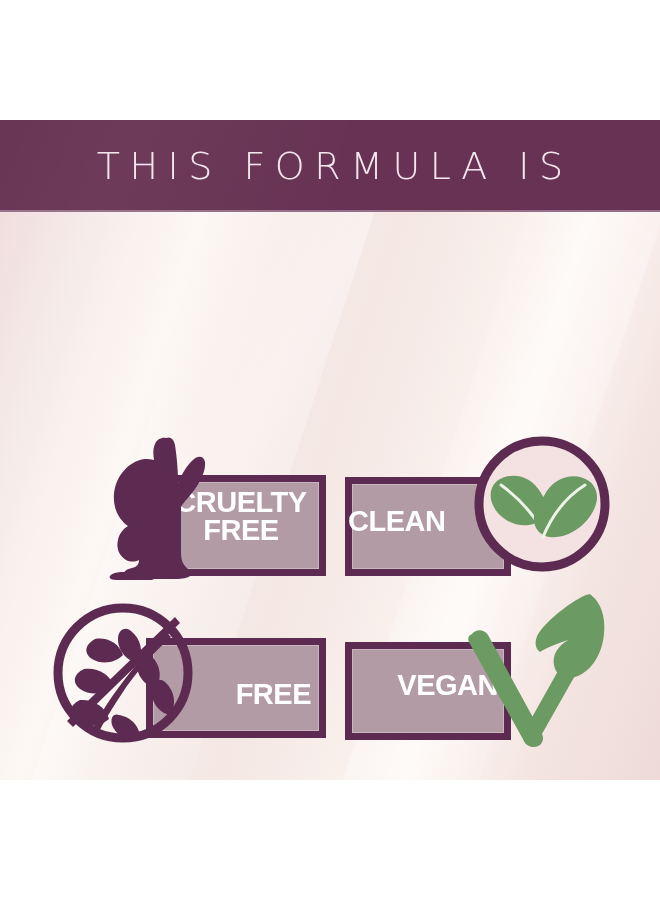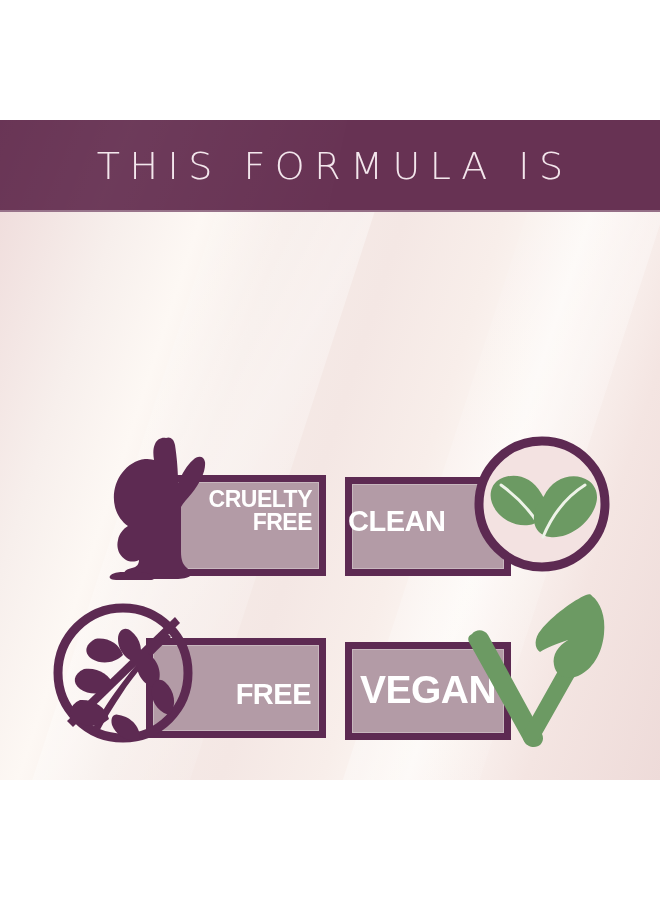--- a/index.html
+++ b/index.html
@@ -121,36 +121,36 @@
     font-weight: bold;
     font-family: "Liberation Sans", sans-serif;
     line-height: 0.98;
     letter-spacing: -0.5px;
     text-align: right;
     white-space: nowrap;
   }
 
   
   #badge-cruelty-free .label-box { left: 170px; top: 355px; width: 156px; height: 101px; }
-  #badge-cruelty-free .label-text { left: 170px; top: 368px; width: 142px; font-size: 23px; }
+  #badge-cruelty-free .label-text { left: 170px; top: 368px; width: 142px; font-size: 29px; text-align: center; }
   #rabbit-icon { position: absolute; left: 104px; top: 314px; width: 118px; height: 152px; }
 
   
   #badge-clean .label-box { left: 345px; top: 357px; width: 166px; height: 99px; }
   #badge-clean .label-text { left: 348px; top: 387px; width: 140px; font-size: 29px; text-align: left; }
   #clean-circle-icon { position: absolute; left: 471px; top: 313px; width: 142px; height: 142px; }
 
   
   #badge-gluten-free .label-box { left: 146px; top: 518px; width: 180px; height: 100px; }
   #badge-gluten-free .label-text { left: 165px; top: 532px; width: 146px; font-size: 29px; }
   #wheat-icon { position: absolute; left: 49px; top: 479px; width: 148px; height: 148px; }
 
   
   #badge-vegan .label-box { left: 345px; top: 522px; width: 166px; height: 98px; }
-  #badge-vegan .label-text { left: 358px; top: 551px; width: 140px; font-size: 39px; text-align: center; }
+  #badge-vegan .label-text { left: 358px; top: 551px; width: 140px; font-size: 29px; text-align: right; }
   #vegan-v-icon { position: absolute; left: 452px; top: 466px; width: 170px; height: 170px; }
 
   .icon-svg { display: block; width: 100%; height: 100%; overflow: visible; }
 </style>
 </head>
 <body>
 
 <div id="graphic">
 
   <div class="header-band">

